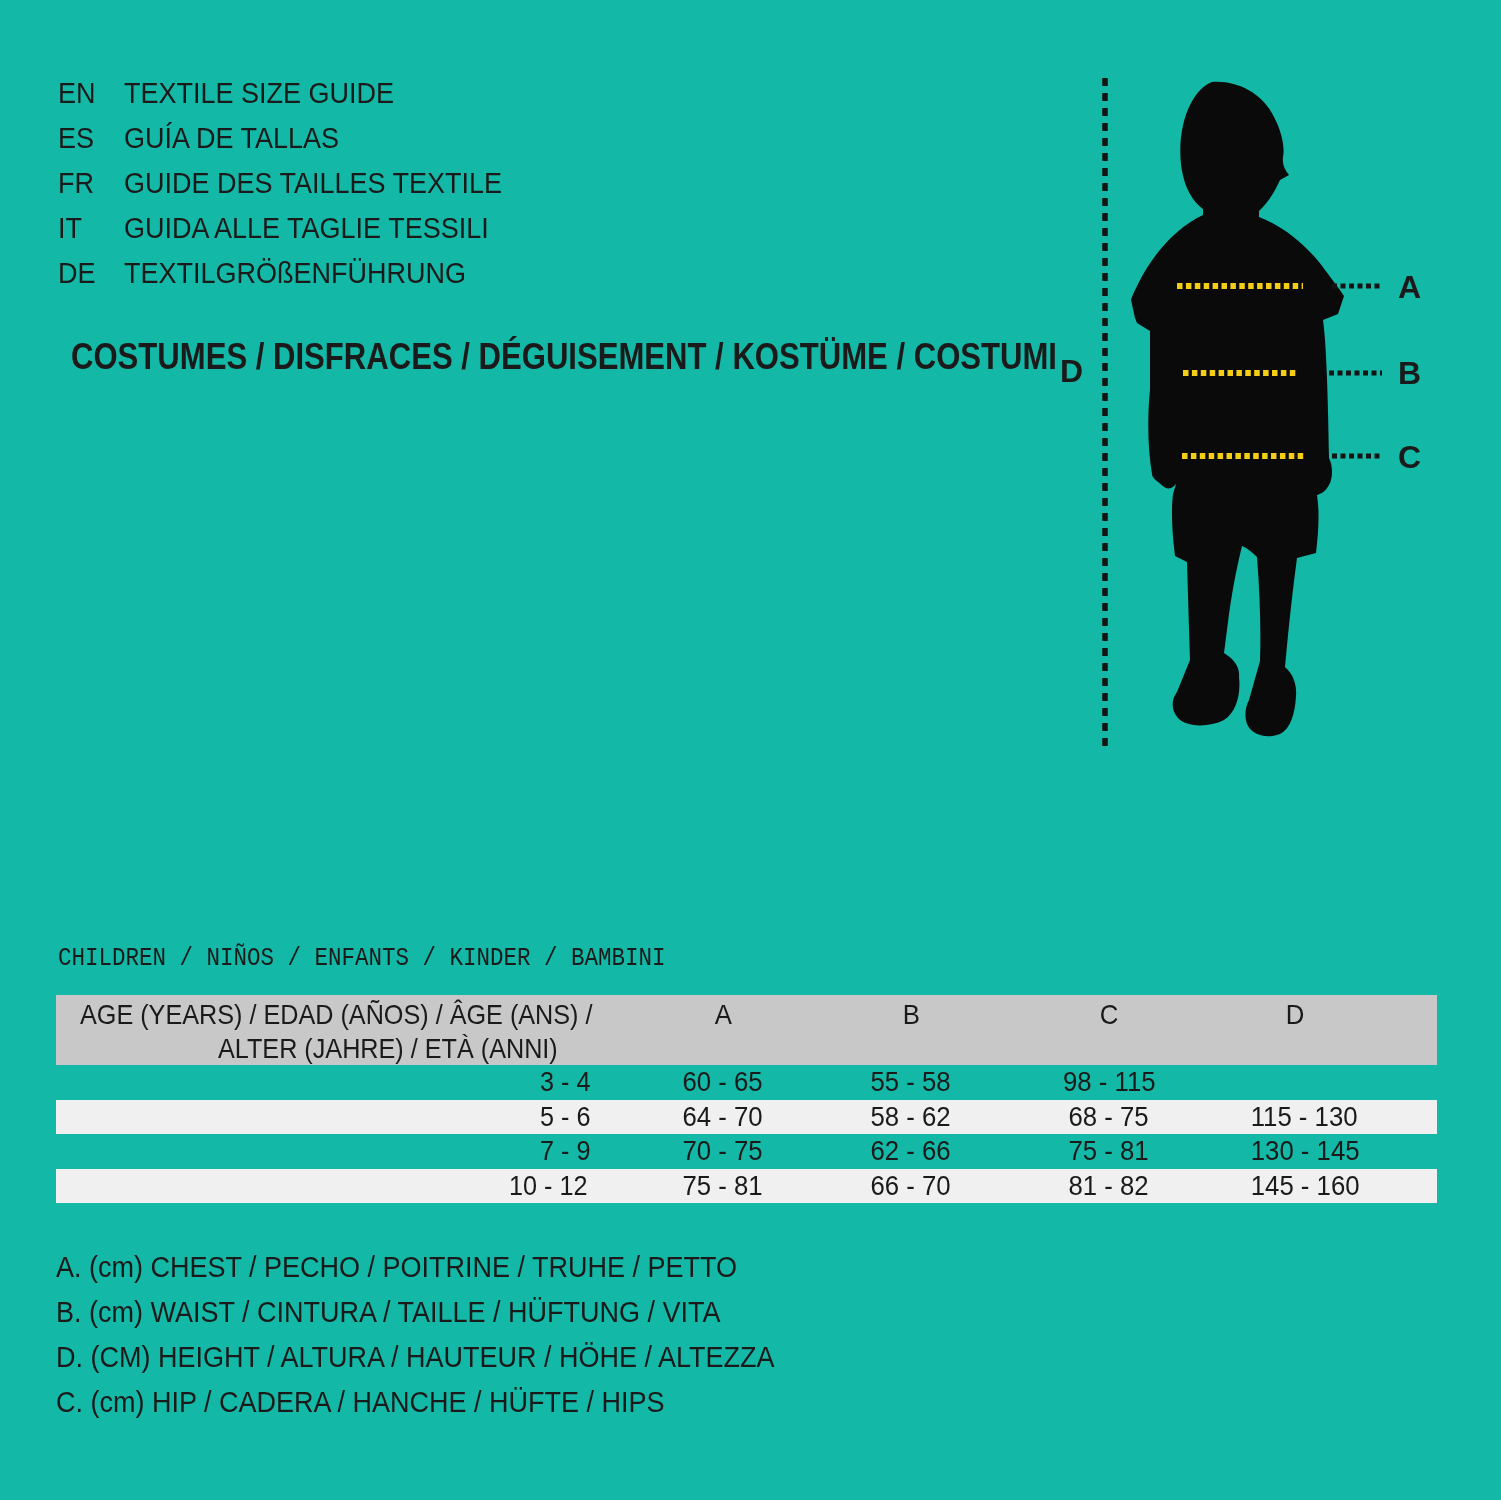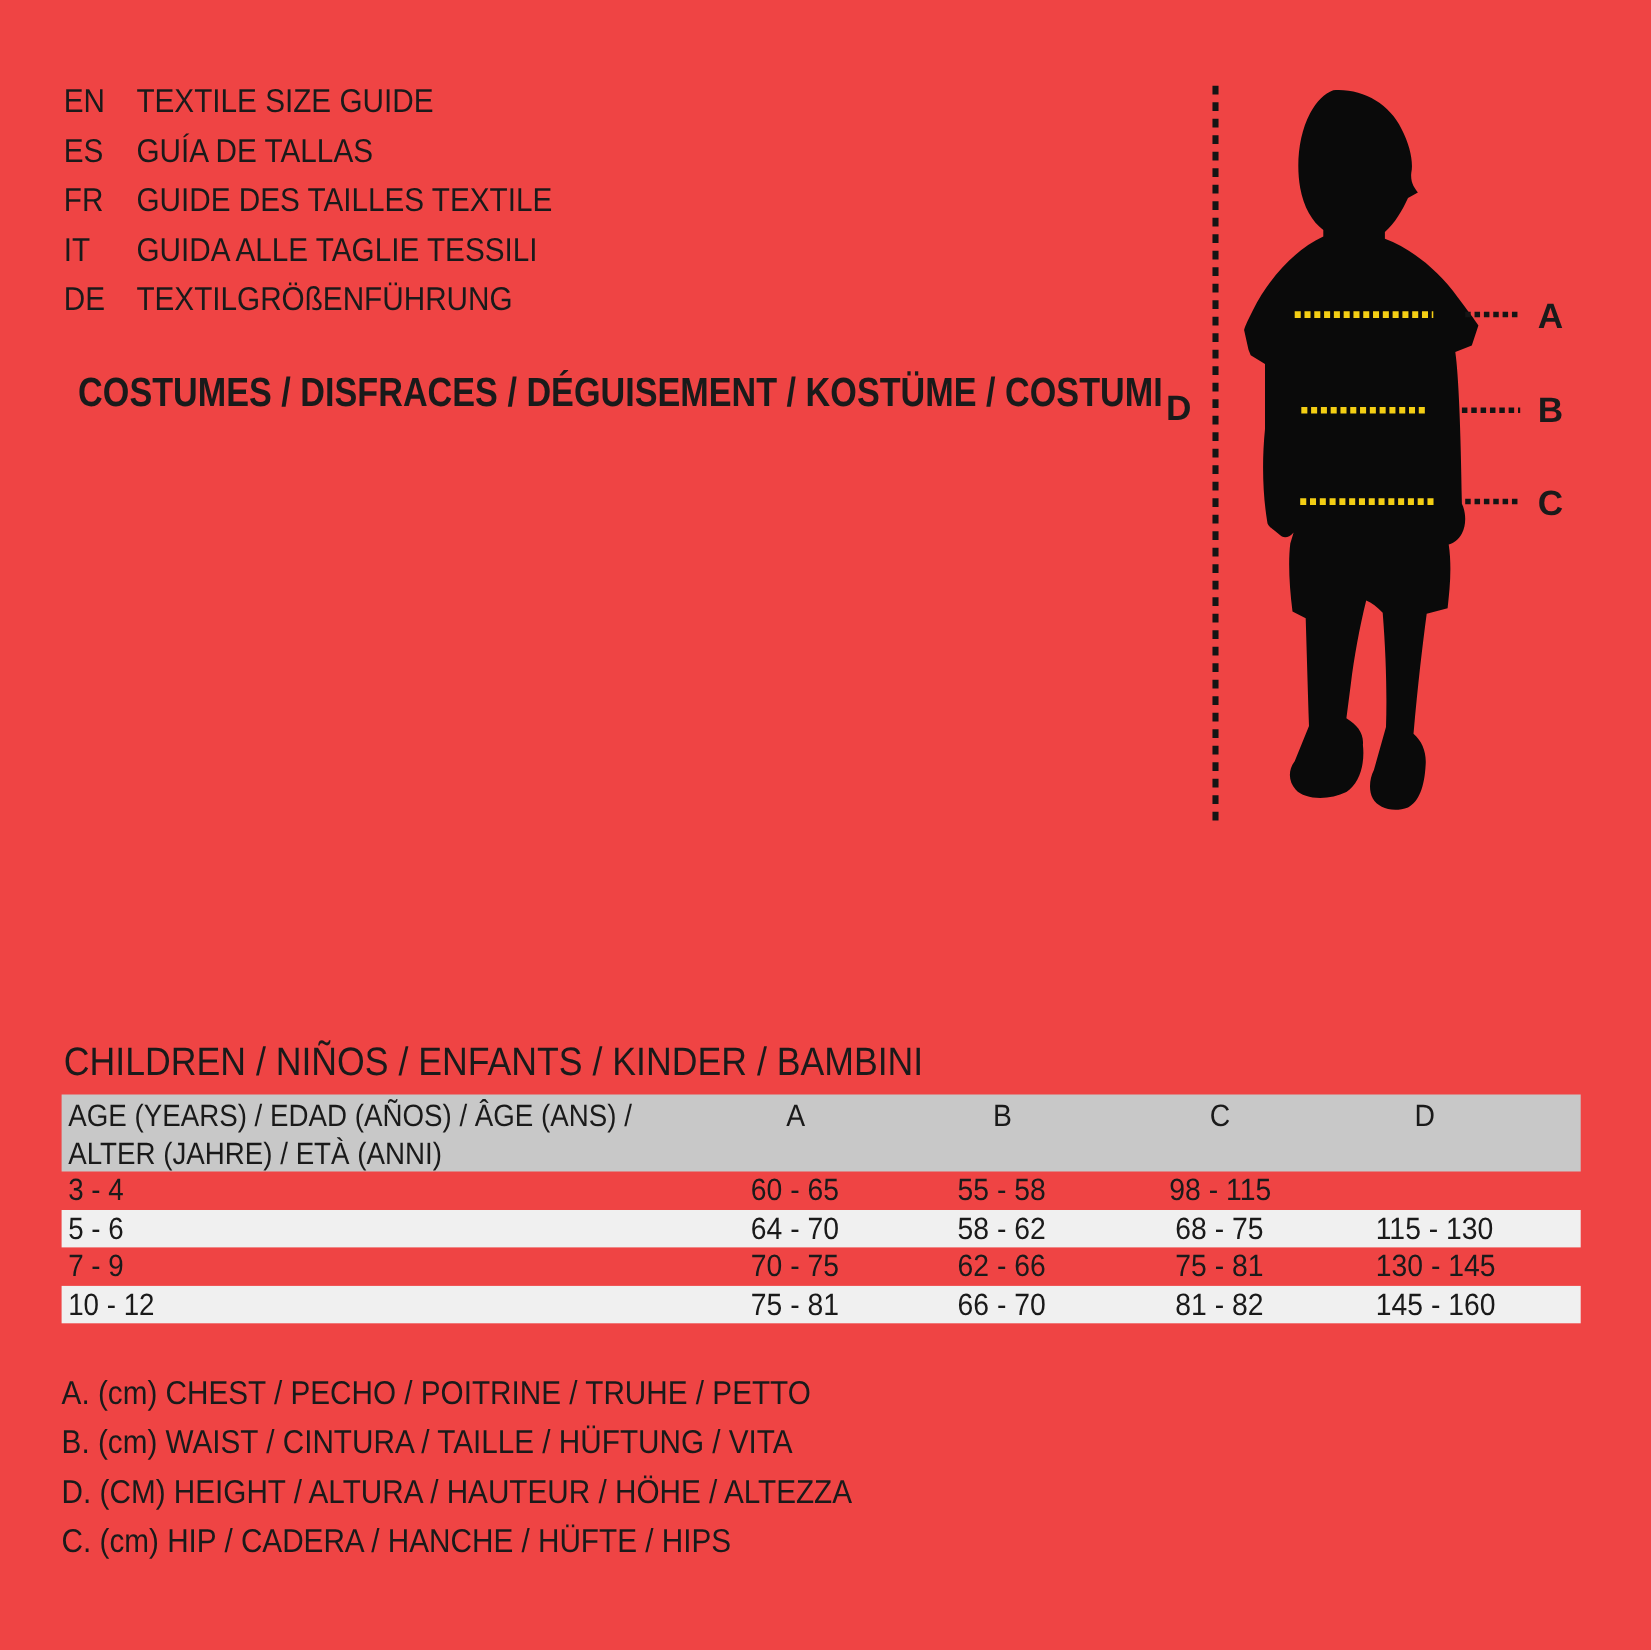--- a/index.html
+++ b/index.html
@@ -1,18 +1,18 @@
 <!DOCTYPE html>
 <html><head>
 <meta charset="utf-8">
 <style>
   html,body { margin:0; padding:0; background:#fff; }
   .canvas {
     position:relative; width:1501px; height:1500px; overflow:hidden;
-    background:#ef4444; color:#1a1a1a;
+    background:#14b8a6; color:#1a1a1a;
     font-family:"Liberation Sans","DejaVu Sans",sans-serif;
   }
   
   .cx  { display:inline-block; transform:scaleX(0.9);  transform-origin:0 50%; white-space:nowrap; }
   .cxc { display:inline-block; transform:scaleX(0.92); white-space:nowrap; }
 
   
   .lang-list { position:absolute; left:58px; top:70px; }
   .lang-row  { display:flex; align-items:center; height:45px; font-size:30px; }
   .lang-code { flex:0 0 66px; }
@@ -22,28 +22,28 @@
 
   
   .figure { position:absolute; left:1040px; top:60px; width:420px; height:700px; }
   .dline  { stroke:#141414; stroke-width:5.5; stroke-dasharray:8 7; }
   .yline  { stroke:#F3CE14; stroke-width:6;   stroke-dasharray:5.5 3.4; }
   .kline  { stroke:#141414; stroke-width:5;   stroke-dasharray:5 3.5; }
   .flabel { font-family:"Liberation Sans","DejaVu Sans",sans-serif; font-weight:700;
             font-size:32px; fill:#1a1a1a; dominant-baseline:central; }
 
   
-  .section-title { position:absolute; left:58px; top:944px; font-size:36px; }
+  .section-title { position:absolute; left:58px; top:944px; font-size:25px;font-family:Liberation Mono, monospace; }
   .size-table { position:absolute; left:56px; top:995px; width:1381px; font-size:28px; }
   .thead, .trow { display:grid; grid-template-columns:540px 254px 122px 274px 98px 1fr; }
   .thead { background:#c8c8c8; height:70px; }
   .thead .hline { line-height:34px; }
   .thead .age-cell { padding-top:3px; }
   .thead .num { padding-top:3px; line-height:34px; }
-  .age-cell { padding-left:6px; text-align:left; }
+  .age-cell { padding-left:24px; text-align:right; }
   .num { text-align:center; }
   .trow { height:34.5px; line-height:34.5px; }
   .trow.alt { background:#f0f0f0; }
 
   
   .legend { position:absolute; left:56px; top:1244px; }
   .legend-line { height:45px; line-height:45px; font-size:30px; }
 </style>
 </head>
 <body>

